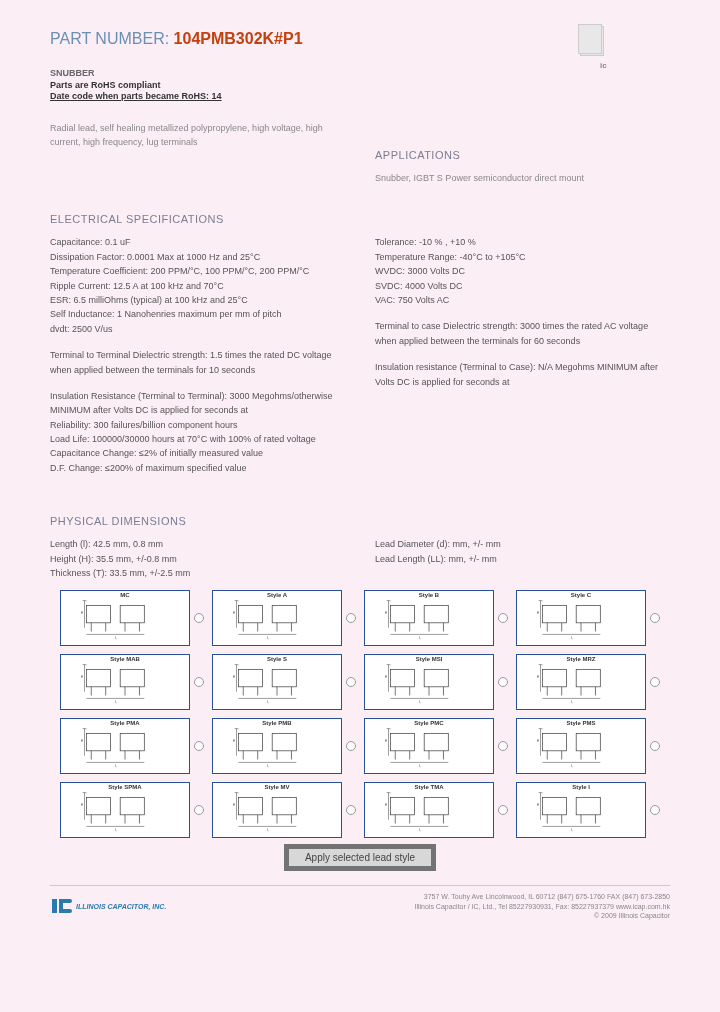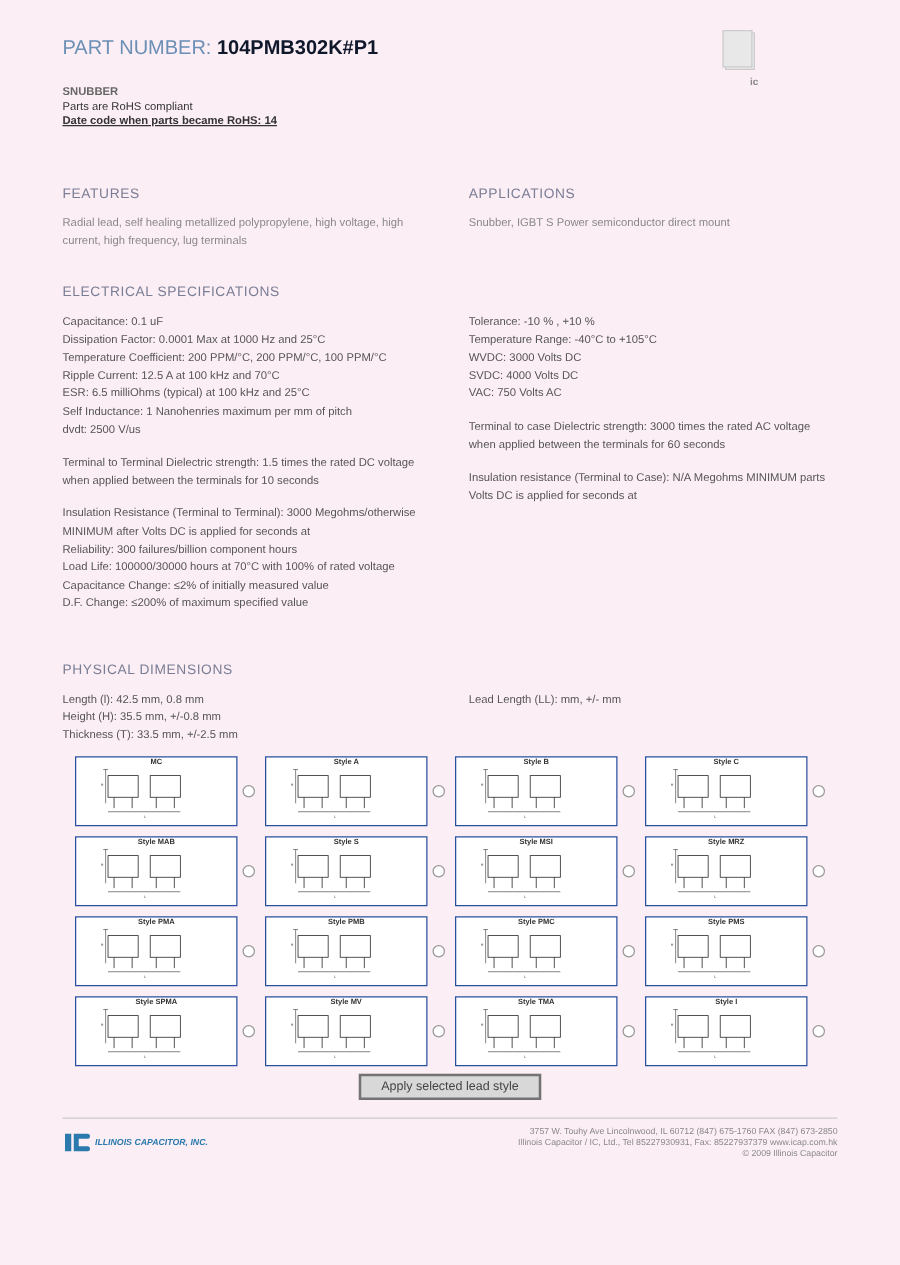--- a/index.html
+++ b/index.html
@@ -1,42 +1,42 @@
 <!DOCTYPE html>
 <html><head>
 <meta charset="utf-8">
 <style>
 * { margin: 0; padding: 0; box-sizing: border-box; }
 body { background: #fceef5; font-family: Arial, sans-serif; font-size: 9px; color: #4a4a4a; width: 720px; margin: 0 auto; }
 .page { background: #fceef5; padding: 30px 50px 8px 50px; position: relative; }
 .header { position: relative; margin-bottom: 20px; }
 .part-label { font-size: 16px; color: #6b8fb5; font-weight: normal; }
-.part-number { font-size: 16px; color: #0f172a; font-weight: bold; }
+.part-number { font-size: 16px; color: #c2410c; font-weight: bold; }
 .subtitle { font-size: 9px; color: #666; font-weight: bold; margin-top: 20px; }
-.rohs { font-size: 9px; color: #333; font-weight: normal; margin-top: 2px; }
+.rohs { font-size: 9px; color: #333; font-weight: bold; margin-top: 2px; }
 .datecode { font-size: 9px; color: #333; font-weight: bold; margin-top: 1px; text-decoration: underline; }
 .component-img { position: absolute; right: 40px; top: -6px; width: 52px; height: 52px; }
 .component-img .box { position: absolute; background: #e8e8e8; border: 1px solid #ccc; width: 24px; height: 30px; }
 .component-img .box:first-child { left: 2px; top: 2px; }
 .component-img .box:last-child { left: 24px; top: 8px; }
 .component-img .label { position: absolute; bottom: 6px; left: 22px; font-size: 8px; font-weight: bold; color: #888; }
 .section-title { font-size: 11px; color: #7a7e95; font-weight: normal; margin-top: 28px; margin-bottom: 10px; letter-spacing: 0.5px; }
 .two-col { display: flex; gap: 30px; }
 .col { flex: 1; }
 .spec-line { font-size: 9px; color: #888; line-height: 1.6; }
 .spec-line b { color: #555; font-weight: normal; }
 .spec-block { margin-bottom: 12px; }
 .diagrams { display: grid; grid-template-columns: repeat(4, 1fr); gap: 8px; margin-top: 10px; padding: 0 10px; }
 .diag-cell { display: flex; align-items: center; gap: 4px; }
 .diag-box { border: 1px solid #2a4e9e; background: #fff; width: 100%; height: 56px; position: relative; overflow: hidden; }
 .diag-title { position: absolute; top: 1px; left: 50%; transform: translateX(-50%); font-size: 6px; color: #333; font-weight: bold; white-space: nowrap; }
 .diag-box svg { width: 100%; height: 100%; }
 .radio { width: 10px; height: 10px; border: 1px solid #999; border-radius: 50%; background: #fff; flex-shrink: 0; }
 .diag-footer { font-size: 5px; color: #333; text-align: center; position: absolute; bottom: 0; left: 0; right: 0; line-height: 1; }
-.apply-btn { display: block; margin: 6px auto 0; background: #d8d8d8; border: 2px solid #737373; padding: 3px 16px; font-size: 10px; color: #444; }
+.apply-btn { display: block; margin: 6px auto 0; background: #d8d8d8; border: 5px solid #737373; padding: 3px 16px; font-size: 10px; color: #444; }
 .footer { display: flex; align-items: center; justify-content: space-between; margin-top: 14px; border-top: 1px solid #ccc; padding-top: 6px; }
 .footer-logo { display: flex; align-items: center; gap: 4px; }
 .logo-ic { width: 22px; height: 18px; }
 .footer-logo-text { font-size: 7px; color: #2a7aad; font-style: italic; font-weight: bold; }
 .footer-text { font-size: 7px; color: #888; text-align: right; line-height: 1.3; }
 </style>
 </head>
 <body>
 
 <div class="page">
@@ -49,37 +49,36 @@
     <div class="datecode">Date code when parts became RoHS: 14</div>
     <div class="component-img">
       <div class="box"></div>
       <div class="box"></div>
       <div class="label">ic</div>
     </div>
   </div>
 
   <div class="two-col">
     <div class="col">
-      <div class="section-title">FEATURES</div>
       <div class="spec-line">Radial lead, self healing metallized polypropylene, high voltage, high current, high frequency, lug terminals</div>
     </div>
     <div class="col">
       <div class="section-title">APPLICATIONS</div>
       <div class="spec-line">Snubber, IGBT S Power semiconductor direct mount</div>
     </div>
   </div>
 
   <div class="section-title">ELECTRICAL SPECIFICATIONS</div>
 
   <div class="two-col">
     <div class="col">
       <div class="spec-block">
         <div class="spec-line"><b>Capacitance: 0.1 uF</b></div>
         <div class="spec-line"><b>Dissipation Factor: 0.0001 Max at 1000 Hz and 25°C</b></div>
-        <div class="spec-line"><b>Temperature Coefficient: 200 PPM/°C, 200 PPM/°C, 100 PPM/°C</b></div>
+        <div class="spec-line"><b>Temperature Coefficient: 200 PPM/°C, 100 PPM/°C, 200 PPM/°C</b></div>
         <div class="spec-line"><b>Ripple Current: 12.5 A at 100 kHz and 70°C</b></div>
         <div class="spec-line"><b>ESR: 6.5 milliOhms (typical) at 100 kHz and 25°C</b></div>
         <div class="spec-line"><b>Self Inductance: 1 Nanohenries maximum per mm of pitch</b></div>
         <div class="spec-line"><b>dvdt: 2500 V/us</b></div>
       </div>
       <div class="spec-block">
         <div class="spec-line"><b>Terminal to Terminal Dielectric strength: 1.5 times the rated DC voltage when applied between the terminals for 10 seconds</b></div>
       </div>
       <div class="spec-block">
         <div class="spec-line"><b>Insulation Resistance (Terminal to Terminal): 3000 Megohms/otherwise MINIMUM after Volts DC is applied for seconds at</b></div>
@@ -94,34 +93,35 @@
         <div class="spec-line"><b>Tolerance: -10 % , +10 %</b></div>
         <div class="spec-line"><b>Temperature Range: -40°C to +105°C</b></div>
         <div class="spec-line"><b>WVDC: 3000 Volts DC</b></div>
         <div class="spec-line"><b>SVDC: 4000 Volts DC</b></div>
         <div class="spec-line"><b>VAC: 750 Volts AC</b></div>
       </div>
       <div class="spec-block">
         <div class="spec-line"><b>Terminal to case Dielectric strength: 3000 times the rated AC voltage when applied between the terminals for 60 seconds</b></div>
       </div>
       <div class="spec-block">
-        <div class="spec-line"><b>Insulation resistance (Terminal to Case): N/A Megohms MINIMUM parts Volts DC is applied for seconds at</b></div>
+        <div class="spec-line"><b>Insulation resistance (Terminal to Case): N/A Megohms MINIMUM after Volts DC is applied for seconds at</b></div>
       </div>
     </div>
   </div>
 
   <div class="section-title">PHYSICAL DIMENSIONS</div>
 
   <div class="two-col">
     <div class="col">
       <div class="spec-line"><b>Length (l): 42.5 mm, 0.8 mm</b></div>
       <div class="spec-line"><b>Height (H): 35.5 mm, +/-0.8 mm</b></div>
       <div class="spec-line"><b>Thickness (T): 33.5 mm, +/-2.5 mm</b></div>
     </div>
     <div class="col">
+      <div class="spec-line"><b>Lead Diameter (d): mm, +/- mm</b></div>
       <div class="spec-line"><b>Lead Length (LL): mm, +/- mm</b></div>
     </div>
   </div>
 
   <div class="diagrams" id="diagrams-grid">
       <div class="diag-cell">
         <div class="diag-box"><div class="diag-title">MC</div><svg viewBox="0 0 100 56">
             <rect x="10" y="15" width="25" height="18" fill="none" stroke="#333" stroke-width="0.7"></rect>
             <rect x="45" y="15" width="25" height="18" fill="none" stroke="#333" stroke-width="0.7"></rect>
             <line x1="15" y1="33" x2="15" y2="42" stroke="#333" stroke-width="0.7"></line>

